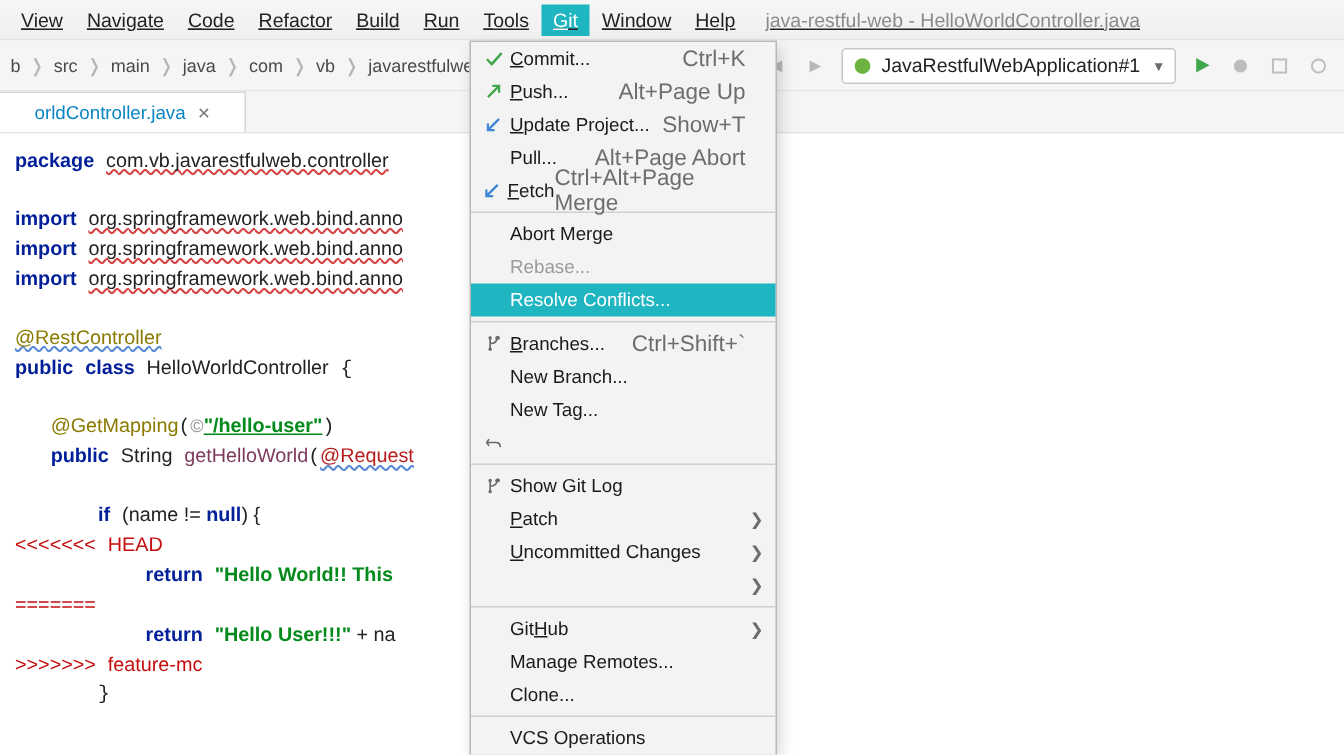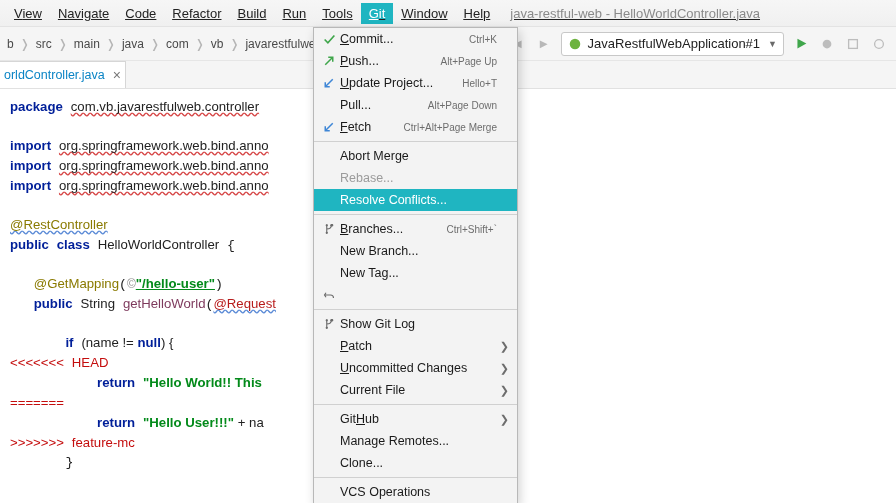--- a/index.html
+++ b/index.html
@@ -19,21 +19,21 @@
   .chev { color:#b5b5b5; padding:0 2px; font-size:12px; }
   .tool-spacer { flex:1; }
   .tool-btn { width:22px; height:22px; display:flex; align-items:center; justify-content:center; margin:0 2px; }
   .run-config { display:flex; align-items:center; border:1px solid #c8c8c8; background:#fff; height:24px; padding:0 6px; border-radius:3px; margin:0 4px; }
   .run-config .icon { margin-right:6px; }
   .run-config .dd { margin-left:8px; color:#6a6a6a; font-size:9px; }
   .gray-ico { color:#b8b8b8; }
 
   
   .tabstrip { height:28px; background:#f5f5f5; border-bottom:1px solid #e1e1e1; display:flex; align-items:flex-end; padding-left:0; }
-  .tab { height:27px; padding:4px 4px; background:#fff; border-top:1px solid #d6d6d6; border-right:1px solid #d6d6d6; display:flex; align-items:center; gap:8px; font-size:12.5px; }
+  .tab { height:27px; padding:4px 23px; background:#fff; border-top:1px solid #d6d6d6; border-right:1px solid #d6d6d6; display:flex; align-items:center; gap:8px; font-size:12.5px; }
   .tab.modified { color:#0a84c5; }
   .close-x { color:#787878; font-size:14px; }
 
   
   .editor { padding:8px 10px; font-family:"Consolas","Courier New",monospace; font-size:13.2px; line-height:19px; color:#222; background:#fff; white-space:pre; }
   .kw   { color:#001f99; font-weight:bold; }
   .pkg  { color:#222; }
   .ann  { color:#8a7a00; }
   .str  { color:#038a1a; font-weight:bold; }
   .strlink { color:#038a1a; font-weight:bold; text-decoration:underline; }
@@ -45,21 +45,21 @@
   .ident { color:#7e3a5d; }
 
   
   .dropdown { position:absolute; left:313px; top:27px; width:205px; background:#f3f3f3; border:1px solid #b8b8b8; box-shadow:2px 4px 10px rgba(0,0,0,.18); z-index:10; }
   .dd-item { display:flex; align-items:center; height:22px; padding:0 20px 0 6px; font-size:12.5px; color:#1a1a1a; position:relative; }
   .dd-item.hl { background:#1fb5c1; color:#fff; }
   .dd-item.disabled { color:#9b9b9b; }
   .dd-icon { width:18px; display:flex; justify-content:center; margin-right:2px; font-size:12px; }
   .dd-label { flex:1; }
   .dd-label .ul { text-decoration:underline; }
-  .dd-short { color:#6d6d6d; font-size:10px; }
+  .dd-short { color:#6d6d6d; font-size:15px; }
   .dd-sep { height:1px; background:#d0d0d0; margin:3px 0; }
   .dd-sub { color:#6d6d6d; position:absolute; right:8px; font-size:11px; }
 
   svg { display:block; }
 </style>
 </head>
 <body>
 
 <div class="menubar">
     <div class="menuitem"><span class="ul">V</span>iew</div>
@@ -180,26 +180,26 @@
       <span class="dd-label"><span class="ul">P</span>ush...</span>
       <span class="dd-short">Alt+Page Up</span>
     </div>
     <div class="dd-item">
       <span class="dd-icon">
         <svg width="12" height="12" viewBox="0 0 16 16">
           <path fill="none" stroke="#3e86d6" stroke-width="2" d="M13 3L3 13M9 13H3V7"></path>
         </svg>
       </span>
       <span class="dd-label"><span class="ul">U</span>pdate Project...</span>
-      <span class="dd-short">Hello+T</span>
+      <span class="dd-short">Show+T</span>
     </div>
     <div class="dd-item">
       <span class="dd-icon"></span>
       <span class="dd-label">Pull...</span>
-      <span class="dd-short">Alt+Page Down</span>
+      <span class="dd-short">Alt+Page Abort</span>
     </div>
     <div class="dd-item">
       <span class="dd-icon">
         <svg width="12" height="12" viewBox="0 0 16 16">
           <path fill="none" stroke="#3e86d6" stroke-width="2" d="M13 3L3 13M9 13H3V7"></path>
         </svg>
       </span>
       <span class="dd-label"><span class="ul">F</span>etch</span>
       <span class="dd-short">Ctrl+Alt+Page Merge</span>
     </div>
@@ -261,21 +261,20 @@
       <span class="dd-label"><span class="ul">P</span>atch</span>
       <span class="dd-sub">❯</span>
     </div>
     <div class="dd-item">
       <span class="dd-icon"></span>
       <span class="dd-label"><span class="ul">U</span>ncommitted Changes</span>
       <span class="dd-sub">❯</span>
     </div>
     <div class="dd-item">
       <span class="dd-icon"></span>
-      <span class="dd-label">Current File</span>
       <span class="dd-sub">❯</span>
     </div>
     <div class="dd-sep"></div>
     <div class="dd-item">
       <span class="dd-icon"></span>
       <span class="dd-label">Git<span class="ul">H</span>ub</span>
       <span class="dd-sub">❯</span>
     </div>
     <div class="dd-item">
       <span class="dd-icon"></span>

